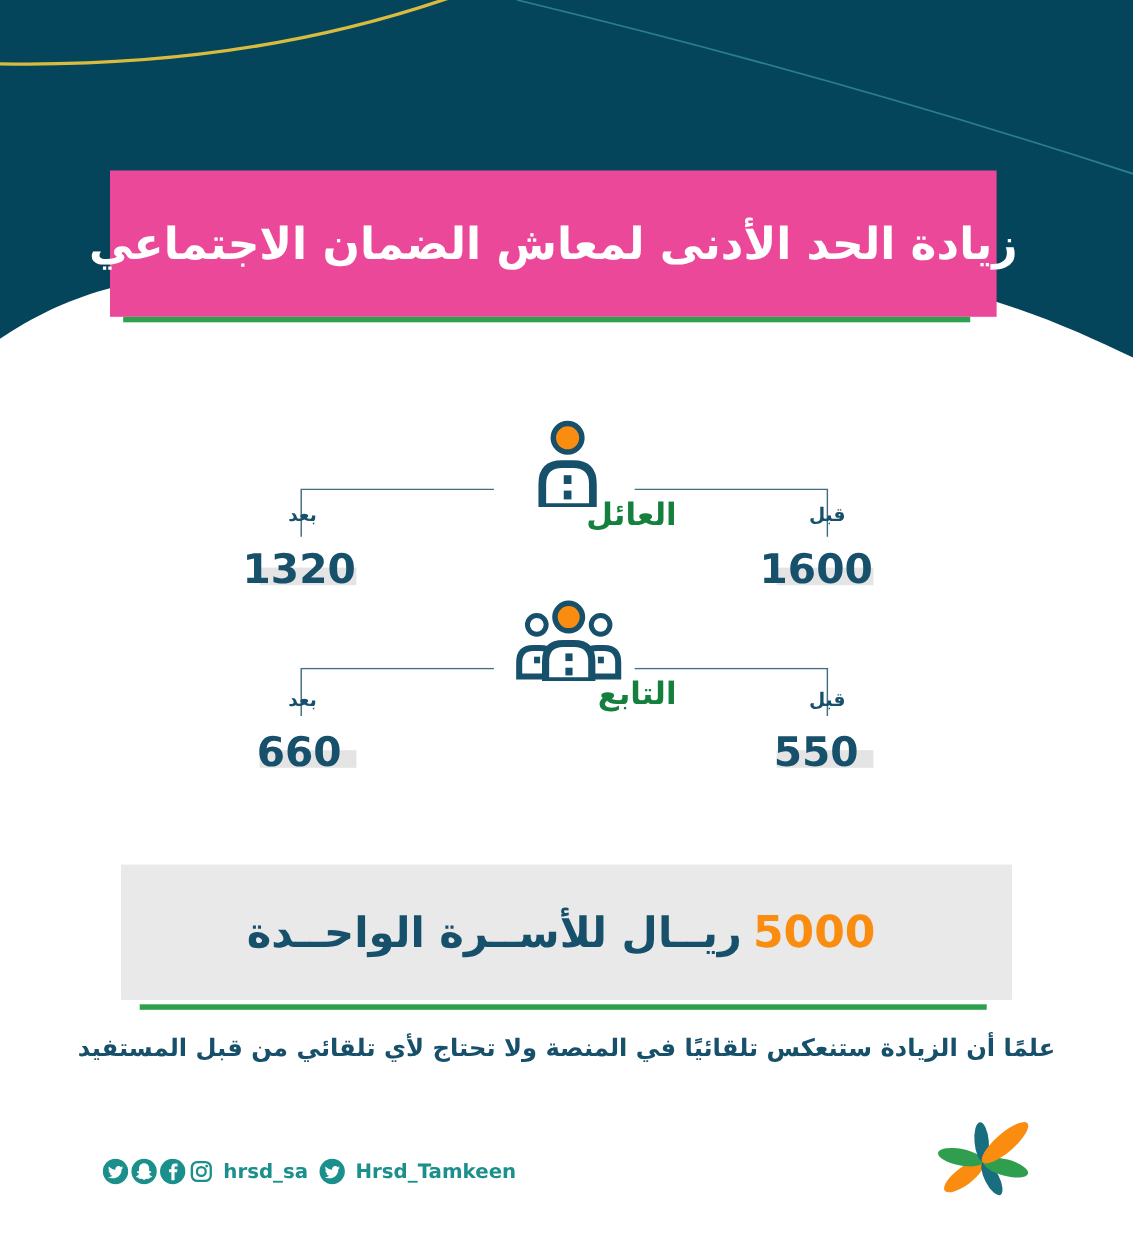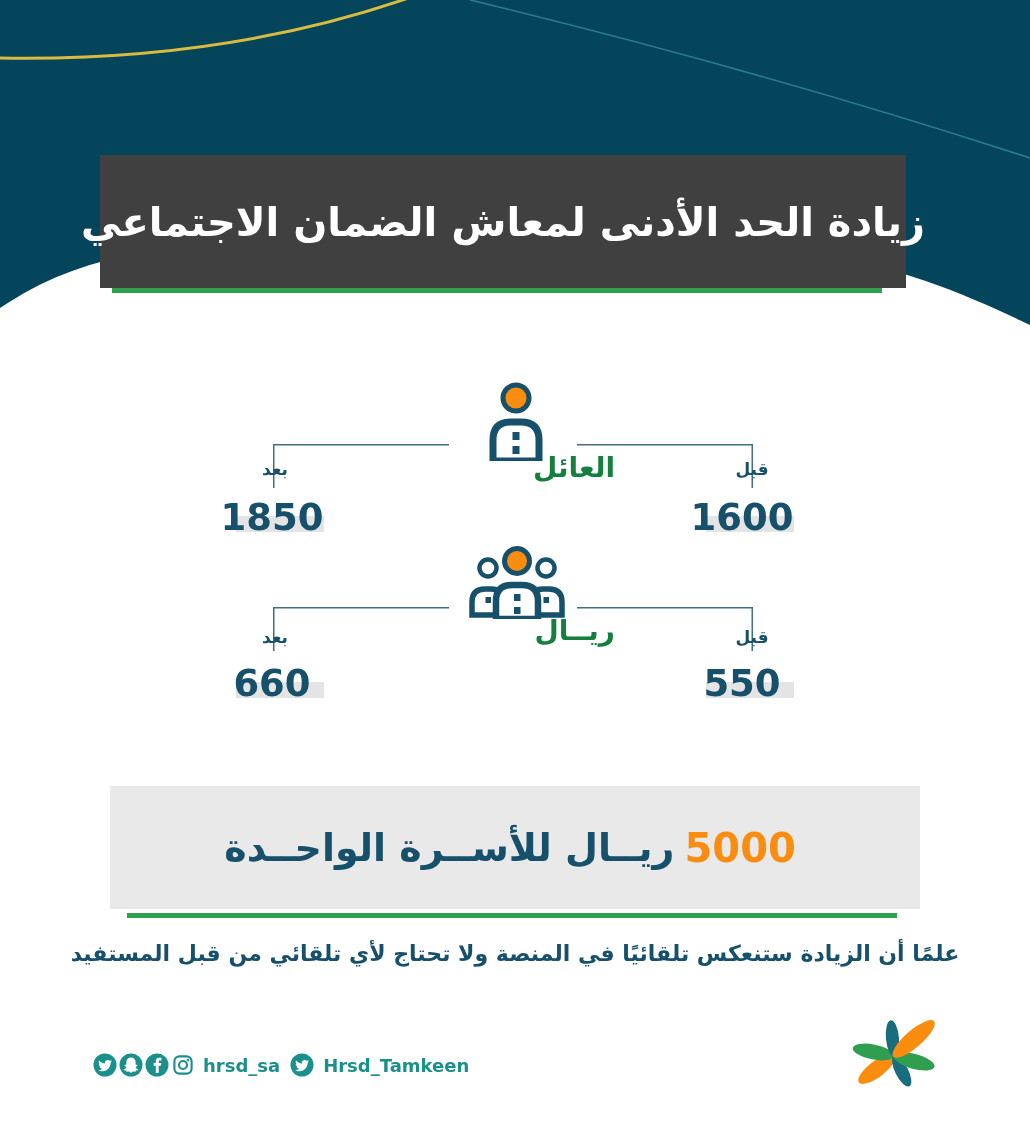--- a/index.html
+++ b/index.html
@@ -3,21 +3,21 @@
 <meta charset="utf-8">
 <style>
   html,body{margin:0;padding:0;background:#fff;}
   #stage{position:relative;width:1030px;height:1125px;overflow:hidden;background:#fff;
          font-family:"DejaVu Sans",sans-serif;}
   svg{display:block;}
   .abs{position:absolute;}
 
   
   #header-art{position:absolute;left:0;top:0;}
-  #banner{position:absolute;left:100px;top:155px;width:806px;height:133px;background:#404040;
+  #banner{position:absolute;left:100px;top:155px;width:806px;height:133px;background:#ec4899;
           display:flex;align-items:center;justify-content:center;}
   #banner .title{color:#fff;font-size:40px;font-weight:bold;direction:rtl;white-space:nowrap;}
   .green-line{position:absolute;height:5px;background:#2FA04E;}
   #green-line-1{left:112px;top:288px;width:770px;}
   #green-line-2{left:127px;top:913px;width:770px;}
 
   
   .bracket{position:absolute;left:273px;width:480px;height:46px;}
   .grp-label{position:absolute;left:415px;width:200px;text-align:right;direction:rtl;
              color:#15803d;font-size:28px;font-weight:bold;}
@@ -72,21 +72,21 @@
     <rect x="34.5" y="65" width="7" height="8" fill="#16506B"></rect>
   </svg>
 
   <div class="grp-label" style="top:451px">العائل</div>
 
   <div class="side-label" style="left:215px;top:459px">بعد</div>
   <div class="side-label" style="left:692px;top:459px">قبل</div>
 
   <div class="value" style="left:212px;top:499px">
     <span class="hl"></span>
-    <span class="num">1850</span>
+    <span class="num">1320</span>
   </div>
   <div class="value" style="left:682px;top:499px">
     <span class="hl"></span>
     <span class="num">1600</span>
   </div>
 
   <svg class="bracket" style="top:607px" width="480" height="46" viewBox="0 0 480 46">
     <path d="M0.75,44 L0.75,0.75 L176,0.75 M304,0.75 L479.25,0.75 L479.25,44" fill="none" stroke="#406E83" stroke-width="1.5"></path>
   </svg>
 
@@ -99,21 +99,21 @@
     <circle cx="91" cy="23" r="8.5" fill="#ffffff" stroke="#16506B" stroke-width="4.5"></circle>
     <path d="M75,70 L75,57 Q75,44 88,44 L94,44 Q107,44 107,57 L107,70 Z" fill="#ffffff" stroke="#16506B" stroke-width="5.5"></path>
     <rect x="88.5" y="52" width="5.5" height="6" fill="#16506B"></rect>
 
     <circle cx="62" cy="16" r="12.5" fill="#FA8D10" stroke="#16506B" stroke-width="5"></circle>
     <path d="M41,74 L41,56 Q41,40 57,40 L67,40 Q83,40 83,56 L83,74 Z" fill="#ffffff" stroke="#16506B" stroke-width="6.5"></path>
     <rect x="59" y="49" width="6.5" height="7" fill="#16506B"></rect>
     <rect x="59" y="62" width="6.5" height="7" fill="#16506B"></rect>
   </svg>
 
-  <div class="grp-label" style="top:614px">ريــال</div>
+  <div class="grp-label" style="top:614px">التابع</div>
 
   <div class="side-label" style="left:215px;top:627px">بعد</div>
   <div class="side-label" style="left:692px;top:627px">قبل</div>
 
   <div class="value" style="left:212px;top:665px">
     <span class="hl"></span>
     <span class="num">660</span>
   </div>
   <div class="value" style="left:682px;top:665px">
     <span class="hl"></span>

